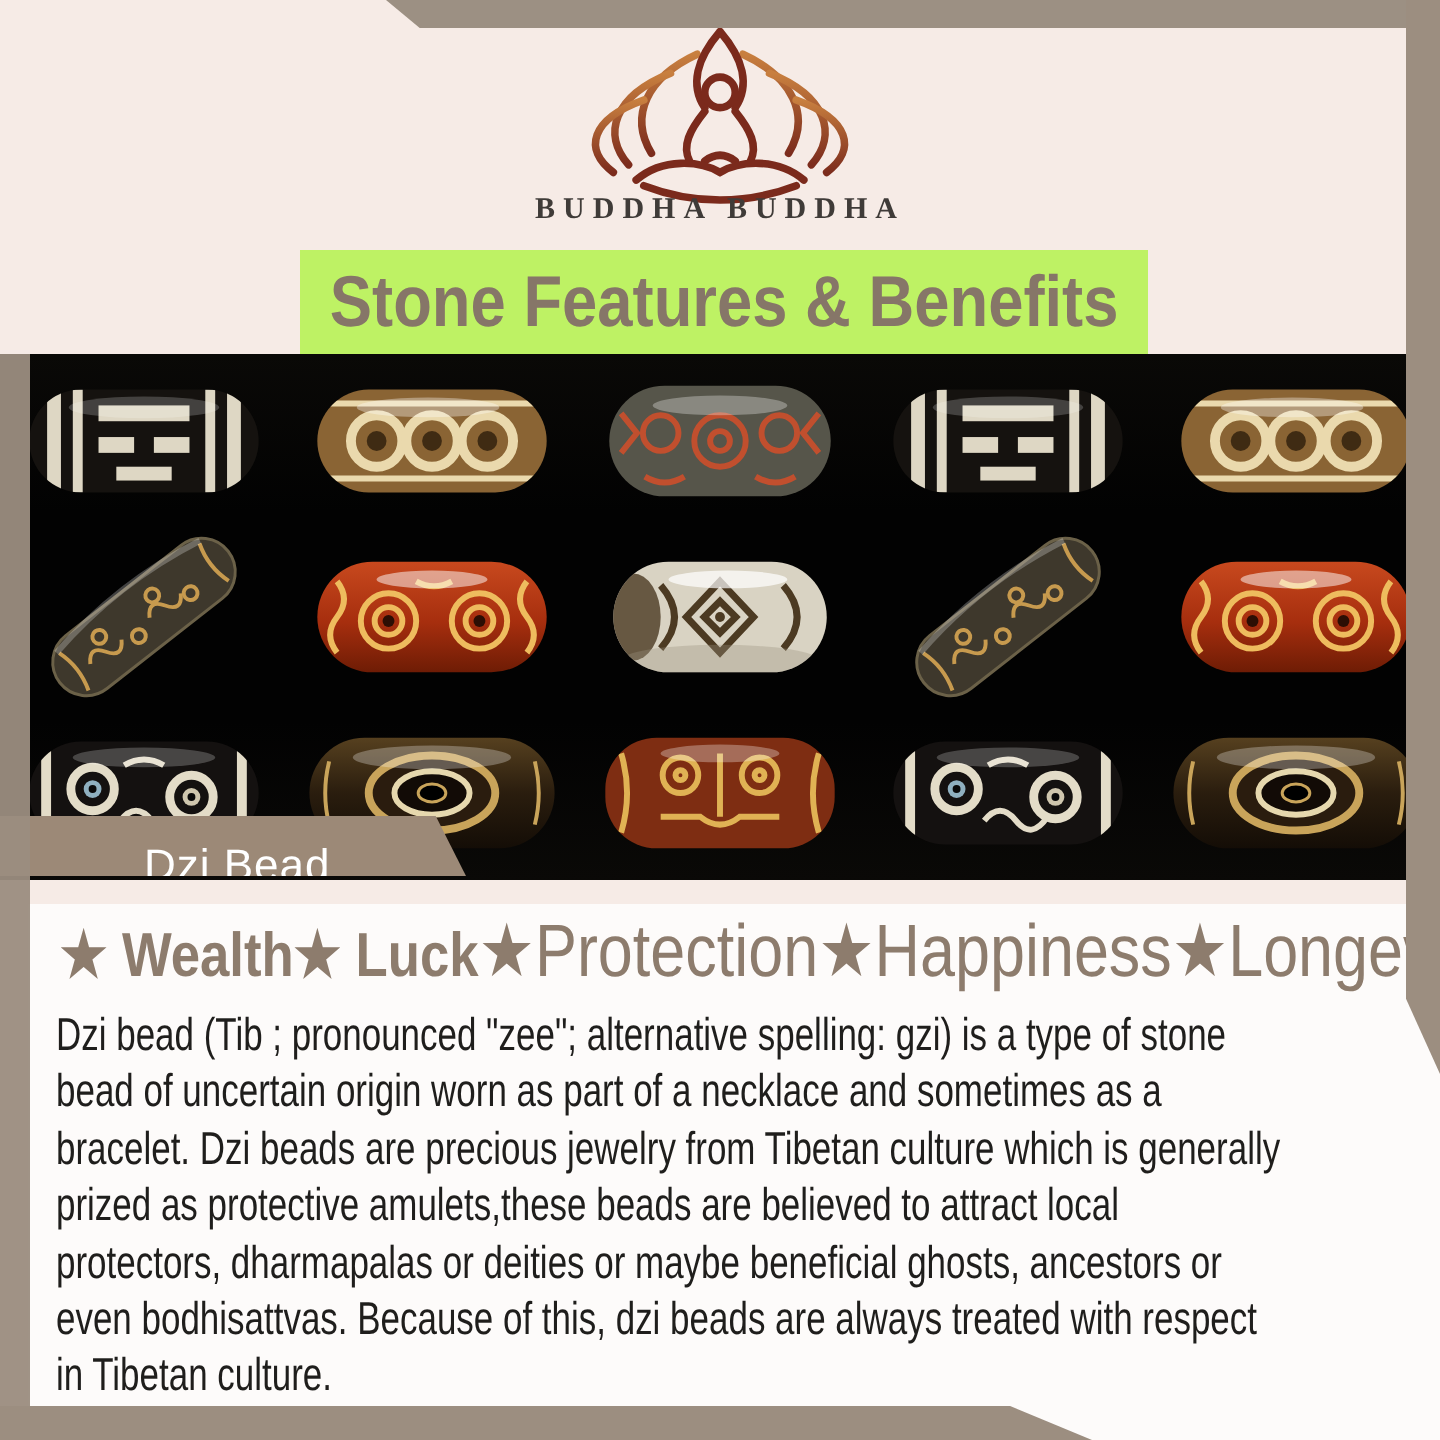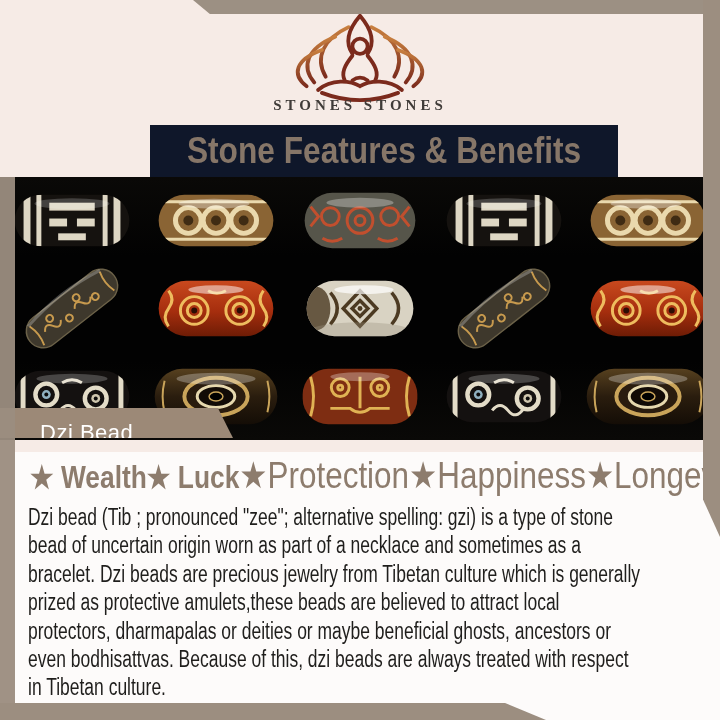--- a/index.html
+++ b/index.html
@@ -15,36 +15,36 @@
   .band-right{left:703px;top:0;width:17px;height:537px;background:#9c8e80;
     clip-path:polygon(0 0,100% 0,100% 100%,0 93%);z-index:40;}
   .band-left{left:0;top:177px;width:15px;height:543px;background:rgba(155,141,127,.95);z-index:40;}
   .band-bottom{left:0;top:703px;width:546px;height:17px;background:#9c8e80;
     clip-path:polygon(0 0,92.5% 0,100% 100%,0 100%);z-index:41;}
   
   .logo-wrap{position:absolute;left:0;top:10px;width:720px;display:flex;justify-content:center;}
   .brand-name{position:absolute;left:0;top:97px;width:720px;text-align:center;
     font-family:"Liberation Serif",serif;font-size:15px;letter-spacing:4px;
     color:#3f3b38;font-weight:600;}
-  .title-box{position:absolute;left:150px;top:125px;width:468px;height:52px;
-    background:#0f172a;display:flex;align-items:center;justify-content:center;z-index:5;}
+  .title-box{position:absolute;left:150px;top:125px;width:424px;height:52px;
+    background:#bef264;display:flex;align-items:center;justify-content:center;z-index:5;}
   .title-box span{font-size:36px;font-weight:bold;color:#867668;
     transform:scaleX(.88);white-space:nowrap;}
   
   .gallery{position:absolute;left:0;top:177px;width:720px;height:263px;
     background:linear-gradient(#0a0907,#020202 30%,#020202 70%,#0a0907);
     display:flex;flex-direction:column;z-index:1;}
   .gal-row{flex:1;display:flex;}
   .gal-cell{width:144px;height:100%;display:flex;align-items:center;justify-content:center;}
   .gal-cell svg{width:144px;height:87px;}
   
   .product-band{position:absolute;left:0;top:408px;width:233px;height:30px;
     background:#9c8977;clip-path:polygon(0 0,93.5% 0,100% 100%,0 100%);
     display:flex;align-items:center;z-index:30;}
-  .product-band span{color:#ffffff;font-size:22px;padding-left:40px;letter-spacing:.5px;margin-top:20px;}
+  .product-band span{color:#ffffff;font-size:22px;padding-left:72px;letter-spacing:.5px;margin-top:20px;}
   
   .text-panel{position:absolute;left:14px;top:452px;width:706px;height:300px;
     background:#fdfbfa;z-index:10;}
   .benefits{position:absolute;left:16px;top:2px;height:46px;white-space:nowrap;
     color:#8d7c6d;transform:scaleX(.85);transform-origin:left center;
     display:flex;align-items:baseline;}
   .benefits .b1{font-size:31px;font-weight:bold;}
   .benefits .b2{font-size:37px;font-weight:normal;}
   .description{position:absolute;left:14px;top:51px;width:910px;
     transform:scaleX(.76);transform-origin:top left;}
@@ -241,21 +241,21 @@
       <g fill="none" stroke="#7b2a1c" stroke-width="4" stroke-linecap="round">
         <path d="M100 6 C88 20 84 34 92 46 M100 6 C112 20 116 34 108 46"></path>
         <circle cx="100" cy="38" r="8"></circle>
         <path d="M92 48 C84 58 80 66 84 74 M108 48 C116 58 120 66 116 74"></path>
         <path d="M92 74 q8 -6 16 0"></path>
         <path d="M56 84 C70 72 90 74 100 80 C110 74 130 72 144 84"></path>
         <path d="M60 87 C86 97 114 97 140 87"></path>
       </g>
     </svg>
   </div>
-  <div class="brand-name">STONES STONES</div>
+  <div class="brand-name">BUDDHA BUDDHA</div>
 
   <div class="title-box">
     <span>Stone Features &amp; Benefits</span>
   </div>
 
   <div class="gallery">
     <div class="gal-row">
       <div class="gal-cell">
           <svg viewBox="0 0 144 88">
             <use href="#bA"></use>

